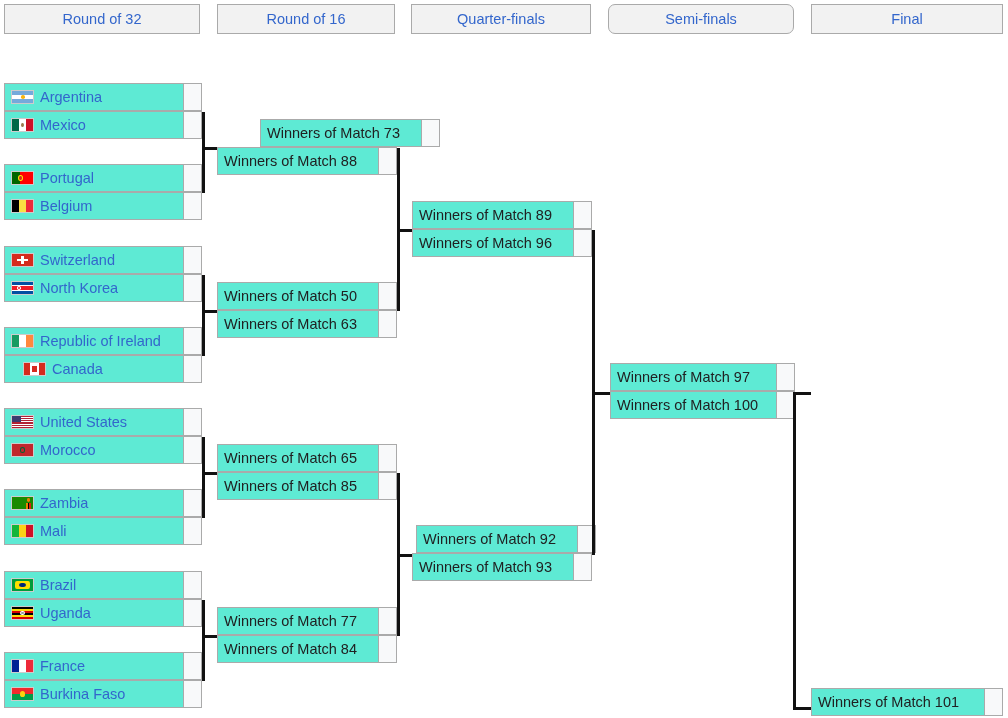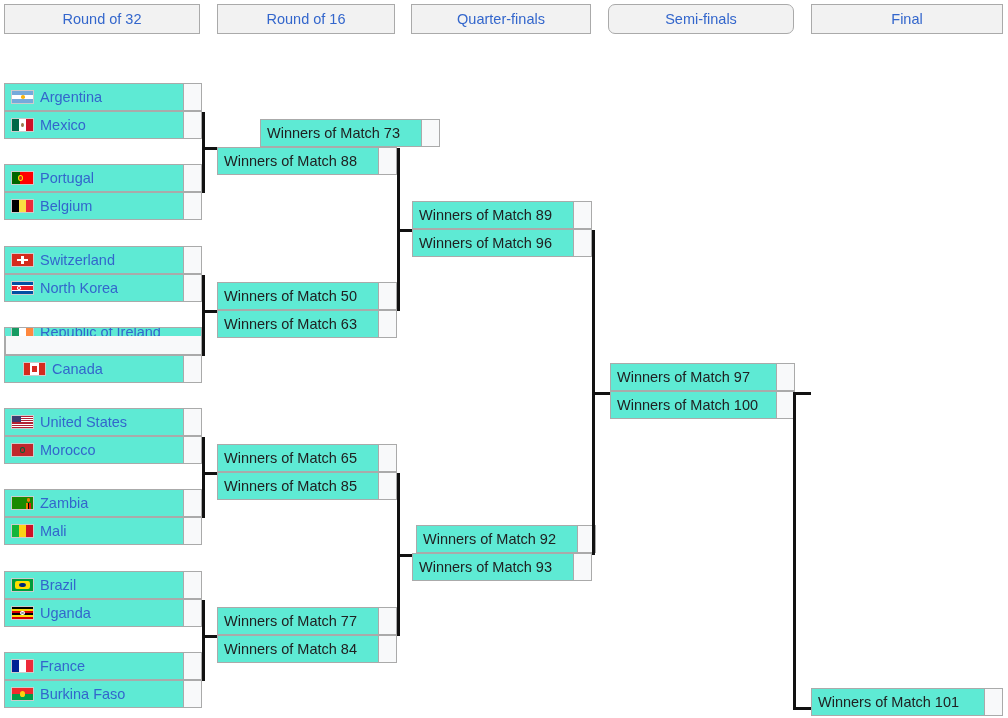--- a/index.html
+++ b/index.html
@@ -168,21 +168,21 @@
           <i style="left:0;top:30%;right:0;height:40%;background:#ed1c27"></i>
           <i style="left:0;top:70%;right:0;height:8%;background:#fff"></i>
           <i style="left:0;bottom:0;right:0;height:22%;background:#024fa2"></i>
           <i style="left:26%;top:36%;width:18%;height:28%;background:#fff;border-radius:50%"></i>
           <i style="left:30%;top:41%;width:10%;height:18%;background:#ed1c27;border-radius:50%"></i>
         </span>
         <span>North Korea</span>
       </div>
       <div class="score"></div>
     </div>
-    <div class="entry team" style="left: 4px; top: 327px; width: 198px; flex-direction: column;">
+    <div class="entry team" style="left: 4px; top: 327px; width: 198px;">
       <div class="name">
         <span class="flag">
           <i style="left:0;top:0;bottom:0;width:33.34%;background:#169b62"></i>
           <i style="left:33.34%;top:0;bottom:0;width:33.33%;background:#fff"></i>
           <i style="right:0;top:0;bottom:0;width:33.34%;background:#ff883e"></i>
         </span>
         <span>Republic of Ireland</span>
       </div>
       <div class="score"></div>
     </div>

